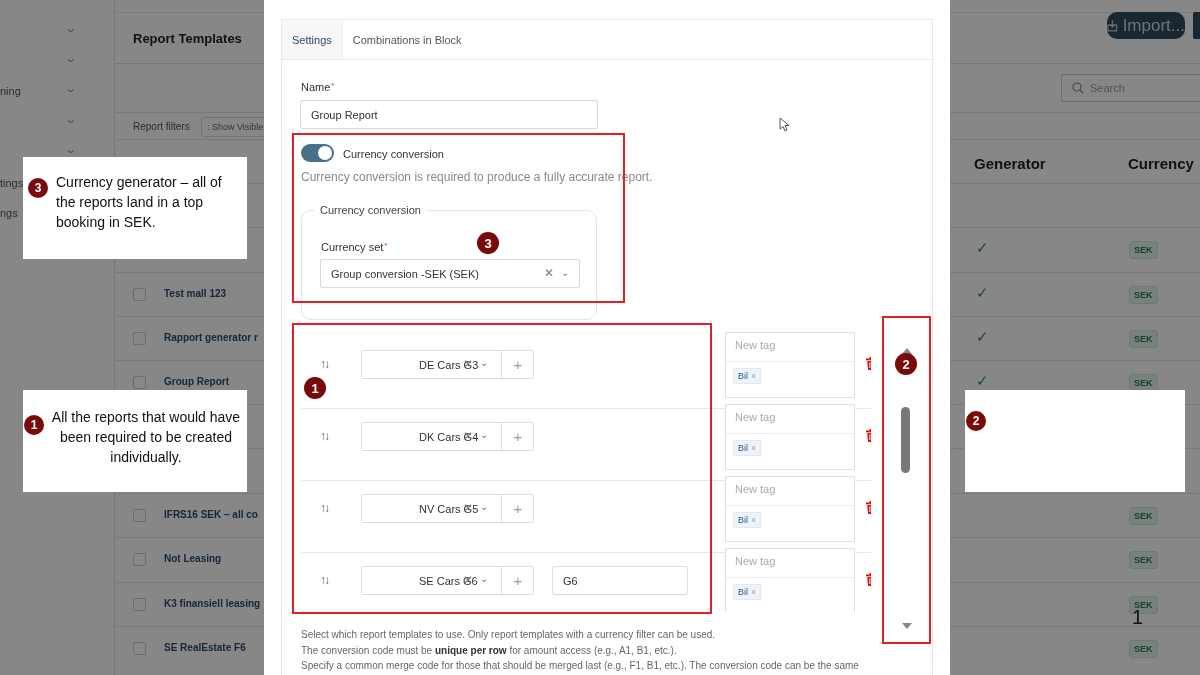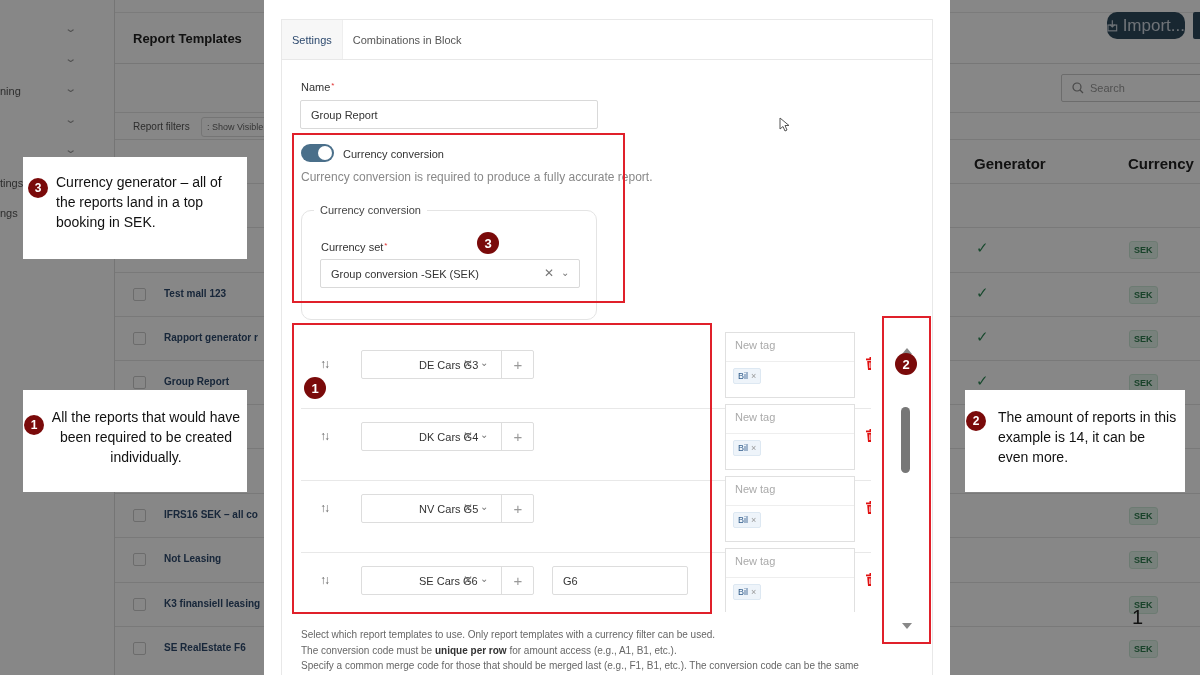--- a/index.html
+++ b/index.html
@@ -354,16 +354,15 @@
   <div style="position:absolute;left:33px;top:15px;width:185px">Currency generator – all of the reports land in a top booking in SEK.</div>
 </div>
 
 <div class="callout" style="left:23px;top:390px;width:224px;height:102px">
   <div class="badge" style="left:1px;top:25px">1</div>
   <div style="position:absolute;left:28px;top:17px;width:190px;text-align:center">All the reports that would have been required to be created individually.</div>
 </div>
 
 <div class="callout" style="left:965px;top:390px;width:220px;height:102px">
   <div class="badge" style="left:1px;top:21px">2</div>
-  <div style="position:absolute;left:33px;top:17px;width:180px">The amount of reports in this example is 14, it can be even more.</div>
 </div>
 
 <div class="pagenum">1</div>
 
 </body></html>

